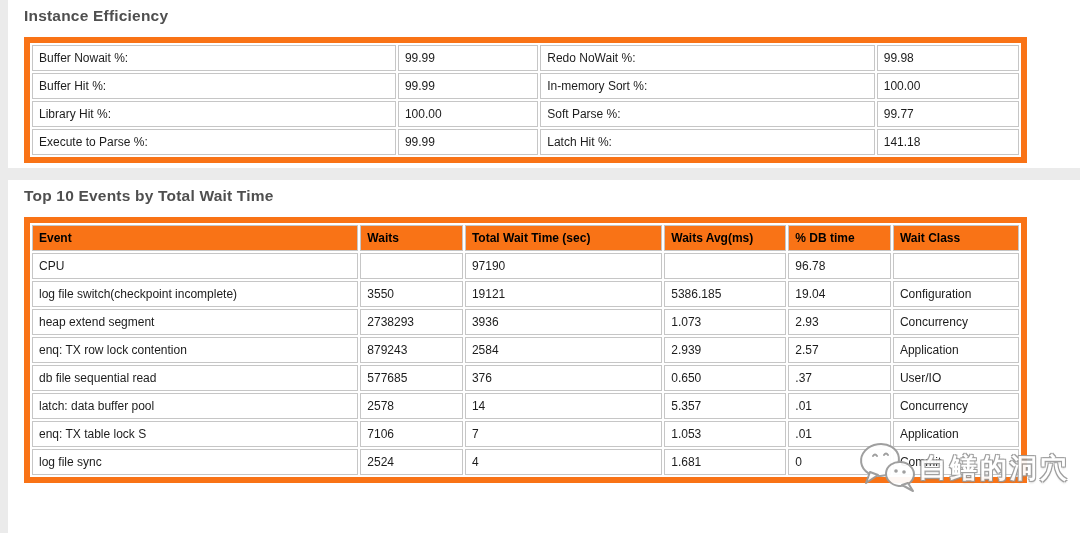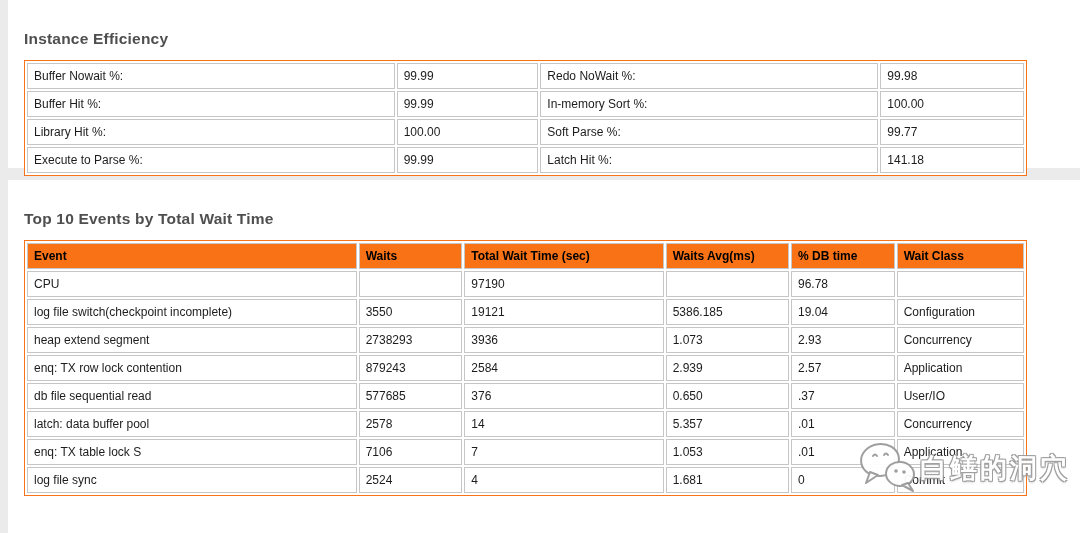--- a/index.html
+++ b/index.html
@@ -7,38 +7,38 @@
     width:1080px;height:533px;
     background:#ebebeb;
     font-family:"Liberation Sans", sans-serif;
     overflow:hidden;
   }
   .page{position:relative;width:1080px;height:533px;}
   .panel{
     background:#ffffff;
     margin-left:8px;
     box-sizing:border-box;
-    padding:28px 16px 16px 16px;
+    padding:5px 16px 16px 16px;
   }
   .panel-1{height:168px;}
   .panel-gap{height:12px;}
   .panel-2{height:419px;}
   h2.section-title{
     margin:2px 0 12px 0;
     font-size:15.5px;
     font-weight:bold;
     color:#4f4f4f;
     letter-spacing:0.2px;
   }
   table.report{
     border-collapse:separate;
     border-spacing:2px;
     width:1003px;
     background:#ffffff;
-    border:1px solid #f97316;
+    border:6px solid #f97316;
     table-layout:fixed;
   }
   table.report th, table.report td{
     border:1px solid #c6c6c6;
     font-size:12px;
     padding:5px 6px;
     color:#1c1c1c;
     text-align:left;
     white-space:nowrap;
     overflow:hidden;

